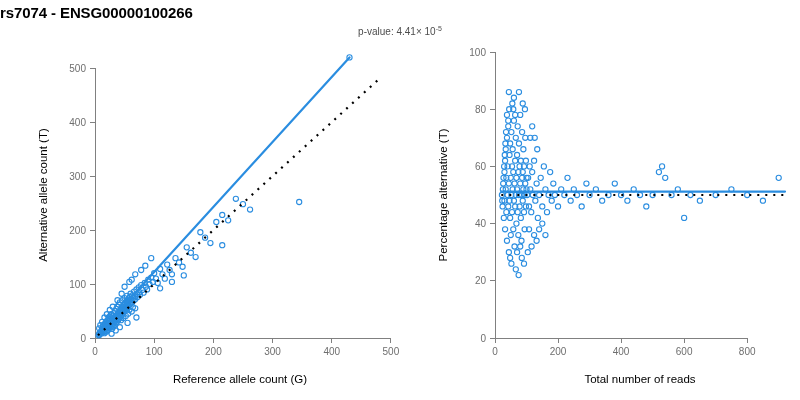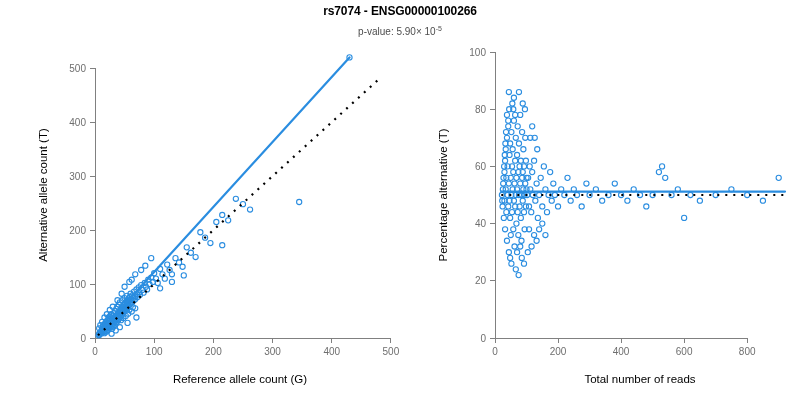--- a/index.html
+++ b/index.html
@@ -18,22 +18,22 @@
   #figure {
     position: relative;
     width: 800px;
     height: 400px;
   }
   .title {
     position: absolute;
     top: 4px;
     left: 0;
     width: 800px;
-    text-align: center;
-    font-size: 12px;
+    text-align: left;
+    font-size: 15px;
     font-weight: bold;
     letter-spacing: -0.1px;
     color: #000;
     white-space: nowrap;
   }
   .subtitle {
     position: absolute;
     top: 26px;
     left: 0;
     width: 800px;
@@ -91,21 +91,21 @@
   }
 </style>
 </head>
 <body>
 
 <div id="figure">
 
   <div class="title">rs7074 - ENSG00000100266</div>
 
   <div class="subtitle">
-    <span>p-value: 5.90× 10</span><sup>-5</sup>
+    <span>p-value: 4.41× 10</span><sup>-5</sup>
   </div>
 
   <div class="panel" id="panel-left" style="left:0px; top:0px;">
     <svg id="svg-left" width="400" height="400">
         <path class="axis-line" d="M 95 68.18867924528303 L 95 338"></path>
         <line class="tick-line" x1="90" y1="338" x2="95" y2="338"></line>
         <text class="tick-label" x="86" y="341.5" text-anchor="end">0</text>
         <line class="tick-line" x1="90" y1="284.0377358490566" x2="95" y2="284.0377358490566"></line>
         <text class="tick-label" x="86" y="287.5377358490566" text-anchor="end">100</text>
         <line class="tick-line" x1="90" y1="230.0754716981132" x2="95" y2="230.0754716981132"></line>

